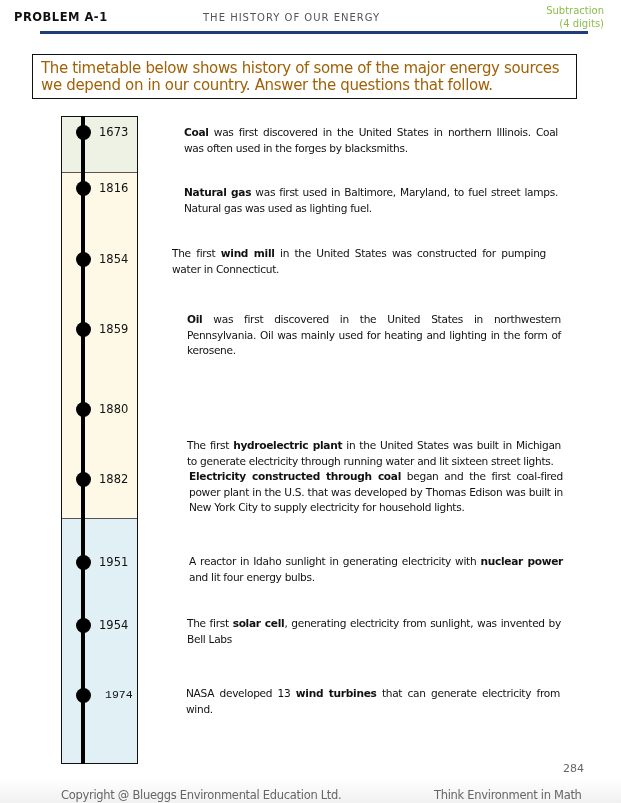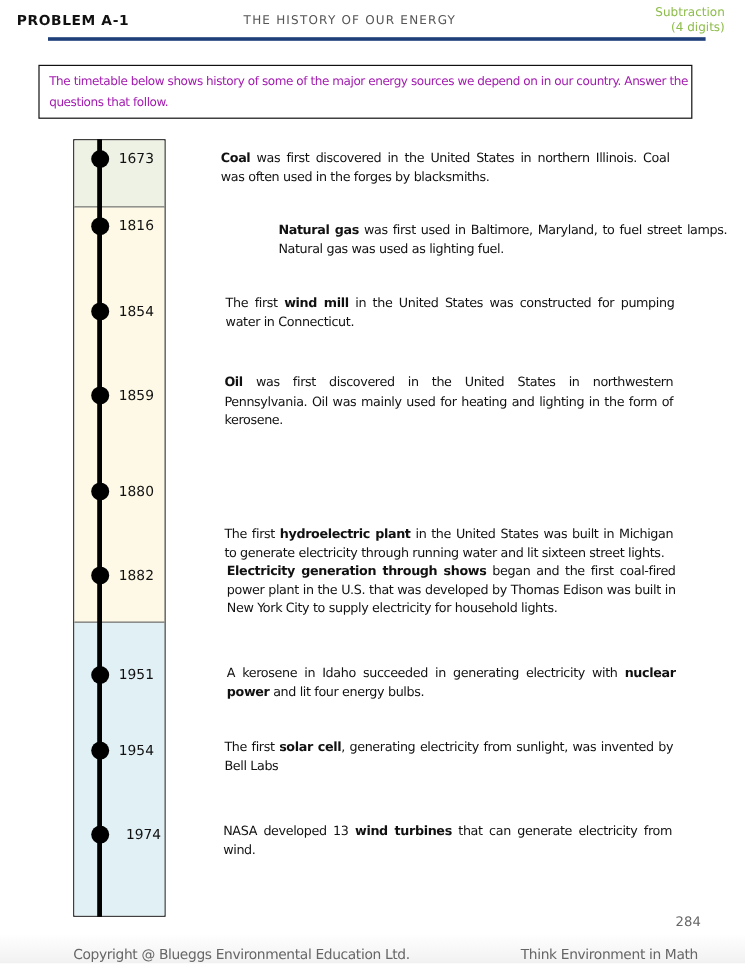--- a/index.html
+++ b/index.html
@@ -24,21 +24,21 @@
       font-family: "DejaVu Sans", sans-serif;
       font-size: 10px; line-height: 13px; color: #8dbd4a; margin-left: 20px;
     }
     .header-rule {
       position: absolute; left: 40px; top: 31px; width: 548px; height: 3px;
       background: #1f3f7a;
     }
     .intro-box {
       position: absolute; left: 32px; top: 54px; width: 535px; height: 38px;
       border: 1.5px solid #111; padding: 5px 0 0 8px;
-      font-family: "DejaVu Sans", sans-serif; font-size: 10px; line-height: 17px; color: #a21caf;
+      font-family: "DejaVu Sans", sans-serif; font-size: 15px; line-height: 17px; color: #a16207;
       letter-spacing: -0.35px;
     }
     .timeline-col {
       position: absolute; left: 61px; top: 116px; width: 77px; height: 648px;
       border: 1.3px solid #111; box-sizing: border-box;
     }
     .band { position: absolute; left: 0; right: 0; }
     .band-1 { top: 0; height: 55px; background: #eef2e4; border-bottom: 1px solid #555; }
     .band-2 { top: 56px; height: 345px; background: #fdf9e6; border-bottom: 1px solid #555; }
     .band-3 { top: 402px; bottom: 0; background: #e0f0f5; }
@@ -94,40 +94,40 @@
   <div class="band band-3"></div>
 </div>
 <div class="spine"></div>
 
 <div id="events">
     <div class="dot" style="top: 125px;"></div>
     <div class="year" style="top: 125px; left: 99px;">1673</div>
     <div class="event" style="top: 125px; left: 184px;"><span></span><b>Coal</b><span> was first discovered in the United States in northern Illinois. Coal was often used in the forges by blacksmiths.</span></div>
     <div class="dot" style="top: 181px;"></div>
     <div class="year" style="top: 181px; left: 99px;">1816</div>
-    <div class="event" style="top: 185px; left: 184px; margin-left: 48px;"><span></span><b>Natural gas</b><span> was first used in Baltimore, Maryland, to fuel street lamps. Natural gas was used as lighting fuel.</span></div>
+    <div class="event" style="top: 185px; left: 184px;"><span></span><b>Natural gas</b><span> was first used in Baltimore, Maryland, to fuel street lamps. Natural gas was used as lighting fuel.</span></div>
     <div class="dot" style="top: 252px;"></div>
     <div class="year" style="top: 252px; left: 99px;">1854</div>
-    <div class="event" style="top: 246px; left: 188px;"><span>The first </span><b>wind mill</b><span> in the United States was constructed for pumping water in Connecticut.</span></div>
+    <div class="event" style="top: 246px; left: 172px;"><span>The first </span><b>wind mill</b><span> in the United States was constructed for pumping water in Connecticut.</span></div>
     <div class="dot" style="top: 322px;"></div>
     <div class="year" style="top: 322px; left: 99px;">1859</div>
     <div class="event" style="top: 312px; left: 187px;"><span></span><b>Oil</b><span> was first discovered in the United States in northwestern Pennsylvania. Oil was mainly used for heating and lighting in the form of kerosene.</span></div>
     <div class="dot" style="top: 402px;"></div>
     <div class="year" style="top: 402px; left: 99px;">1880</div>
     <div class="event" style="top: 394px; left: 187px; margin-top: 44px;"><span>The first </span><b>hydroelectric plant</b><span> in the United States was built in Michigan to generate electricity through running water and lit sixteen street lights.</span></div>
     <div class="dot" style="top: 472px;"></div>
     <div class="year" style="top: 472px; left: 99px;">1882</div>
-    <div class="event" style="top: 469px; left: 189px;"><span></span><b>Electricity generation through shows</b><span> began and the first coal-fired power plant in the U.S. that was developed by Thomas Edison was built in New York City to supply electricity for household lights.</span></div>
+    <div class="event" style="top: 469px; left: 189px;"><span></span><b>Electricity constructed through coal</b><span> began and the first coal-fired power plant in the U.S. that was developed by Thomas Edison was built in New York City to supply electricity for household lights.</span></div>
     <div class="dot" style="top: 555px;"></div>
     <div class="year" style="top: 555px; left: 99px;">1951</div>
-    <div class="event" style="top: 554px; left: 189px;"><span>A kerosene in Idaho succeeded in generating electricity with </span><b>nuclear power</b><span> and lit four energy bulbs.</span></div>
+    <div class="event" style="top: 554px; left: 189px;"><span>A reactor in Idaho sunlight in generating electricity with </span><b>nuclear power</b><span> and lit four energy bulbs.</span></div>
     <div class="dot" style="top: 618px;"></div>
     <div class="year" style="top: 618px; left: 99px;">1954</div>
     <div class="event" style="top: 616px; left: 187px;"><span>The first </span><b>solar cell</b><span>, generating electricity from sunlight, was invented by Bell Labs</span></div>
     <div class="dot" style="top: 688px;"></div>
-    <div class="year" style="top: 688px; left: 105px;">1974</div>
+    <div class="year" style="top: 688px; left: 105px; font-family: Liberation Mono, monospace;">1974</div>
     <div class="event" style="top: 686px; left: 186px;"><span>NASA developed 13 </span><b>wind turbines</b><span> that can generate electricity from wind.</span></div>
   </div>
 
 <div class="page-number">284</div>
 <div class="footer"></div>
 <div class="copyright">Copyright @ Blueggs Environmental Education Ltd.</div>
 <div class="book-title">Think Environment in Math</div>
 
 </body></html>

